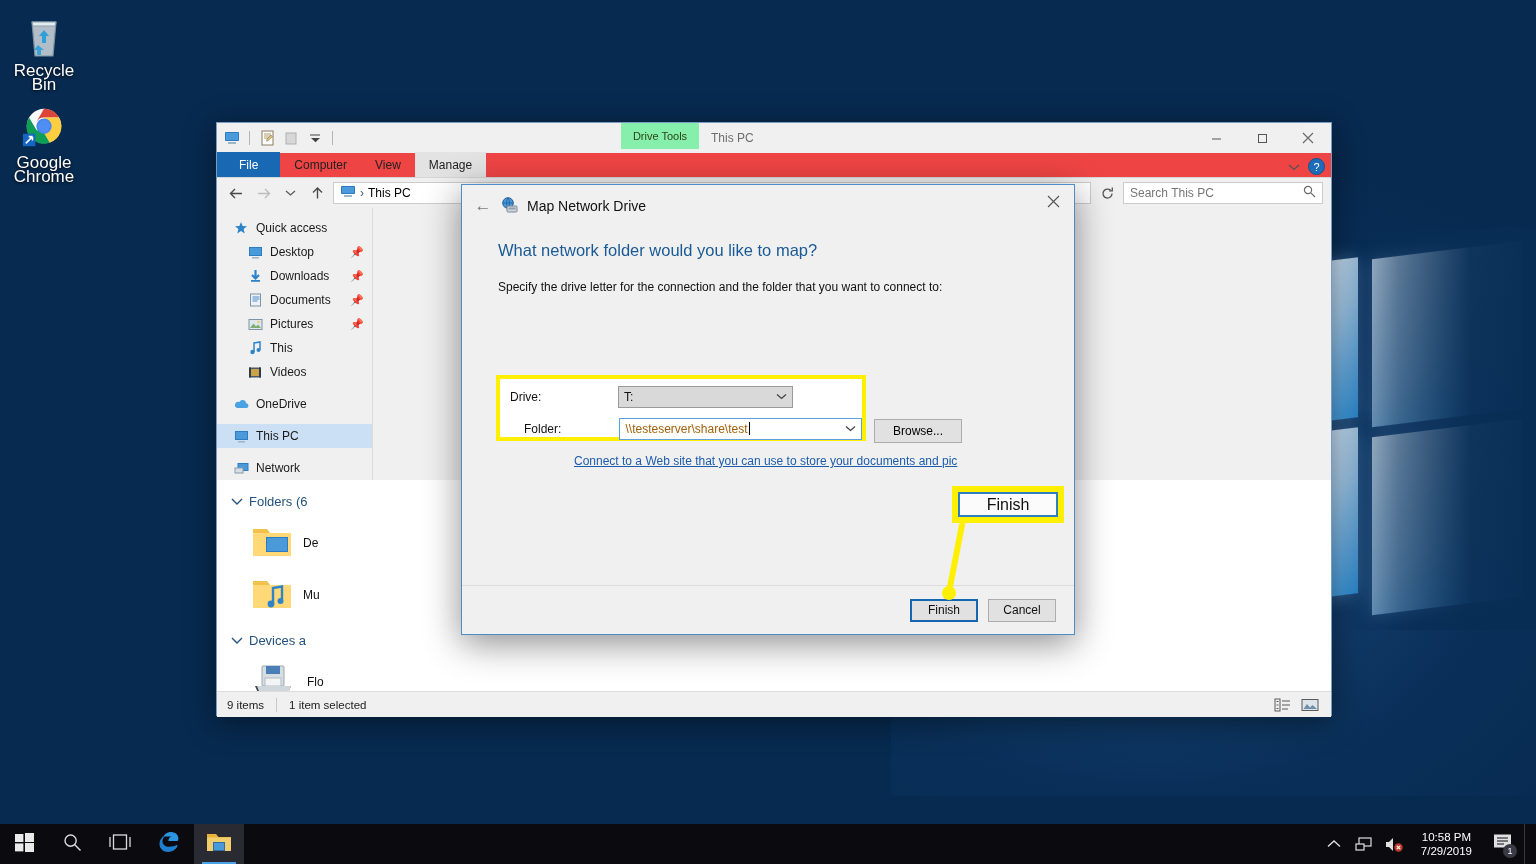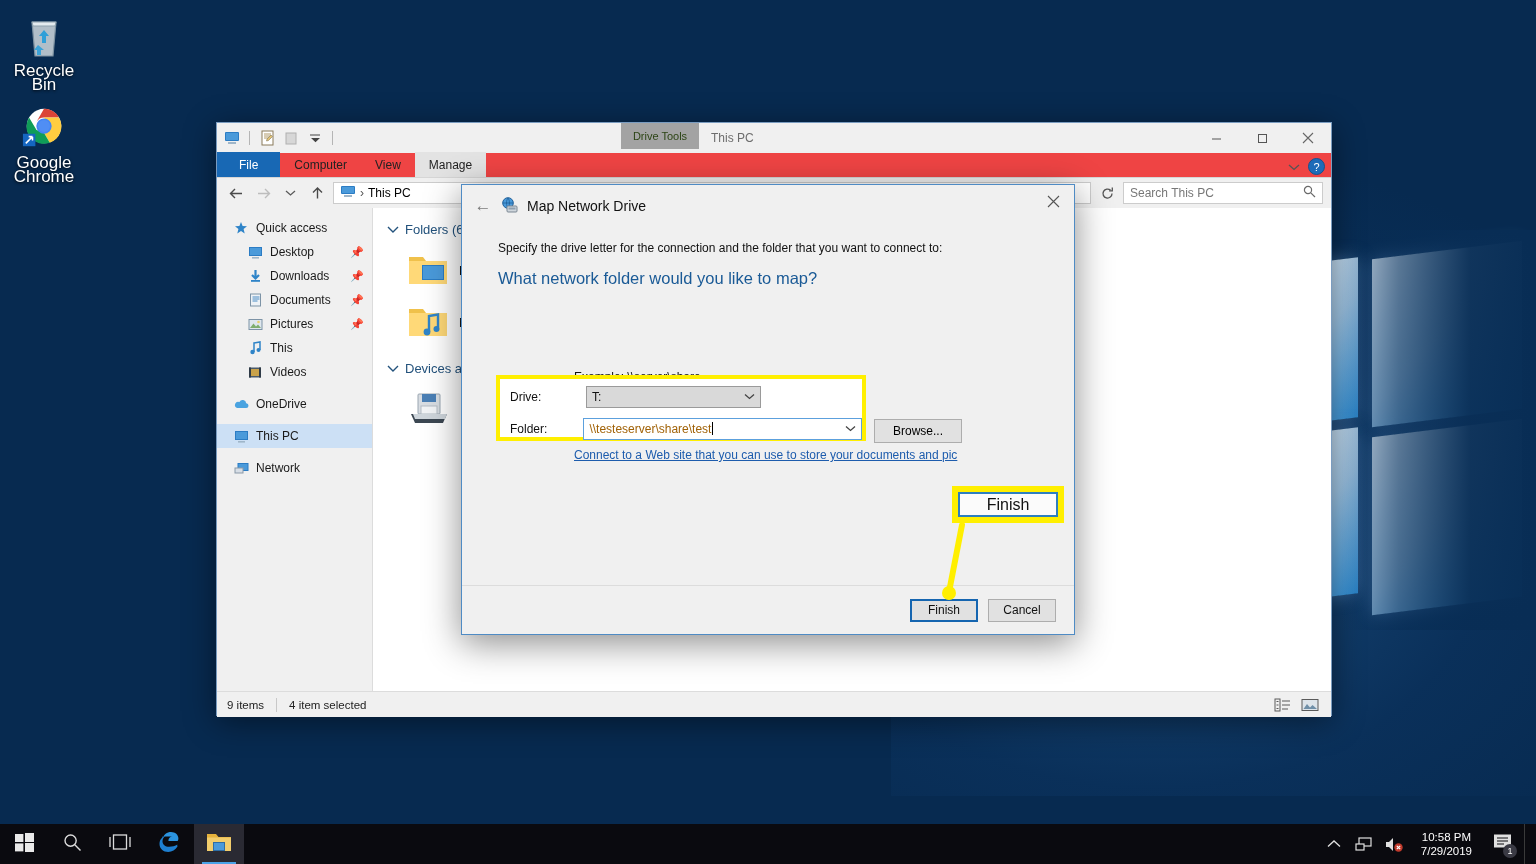--- a/index.html
+++ b/index.html
@@ -62,21 +62,21 @@
   }
   #titlebar {
     height: 30px; background: #f0f0f0; position: relative;
     display: flex; align-items: center;
   }
   #qat { display:flex; align-items:center; gap:4px; padding-left:5px; height:30px;}
   .qat-btn { width: 20px; height: 20px; display:flex; align-items:center; justify-content:center; }
   .qat-sep { width:1px; height:14px; background:#b5b5b5; margin:0 3px; }
   #ribbon-ctx {
     position:absolute; left:404px; top:0; width:78px; height:26px;
-    background:#a3a3a3; color:#2c4414; font-size:11px;
+    background:#86efac; color:#2c4414; font-size:11px;
     display:flex; align-items:center; justify-content:center;
   }
   #win-title {
     position:absolute; left:494px; top:0; height:30px;
     display:flex; align-items:center; color:#6d6d6d; font-size:12px;
   }
   #wincontrols { position:absolute; right:0; top:0; display:flex; height:30px; }
   .wc { width:46px; height:30px; display:flex; align-items:center; justify-content:center; color:#555; }
 
   #tabstrip {
@@ -103,21 +103,21 @@
     flex:1; height:22px; background:#fff; border:1px solid #ccc;
     display:flex; align-items:center; padding:0 6px; gap:4px; font-size:12px;
   }
   #refreshbtn { width:22px; height:22px; display:flex; align-items:center; justify-content:center; color:#555; }
   #searchbox {
     width:200px; height:22px; background:#fff; border:1px solid #ccc;
     display:flex; align-items:center; padding:0 6px; font-size:12px; color:#777;
     justify-content:space-between;
   }
 
-  #body { display:flex; height: calc(594px - 30px - 25px - 30px - 26px); }
+  #body { display:flex; height: calc(594px - 30px - 25px - 30px - 26px); flex-direction: column; }
   #navpane {
     width: 156px; background:#f0f0f0; border-right:1px solid #dcdcdc;
     padding-top: 8px; font-size:12px; overflow:hidden;
   }
   .nav-item {
     height:24px; display:flex; align-items:center; gap:7px;
     padding-left:16px; padding-right:8px; color:#1a1a1a;
   }
   .nav-item.selected { background:#cce0f5; }
   .nav-item .ni-ico { width:16px; height:16px; display:flex; align-items:center; justify-content:center; }
@@ -154,21 +154,21 @@
   #dlg-title { font-size:14px; color:#111; }
 
   #dlg-main { padding: 14px 36px 0 36px; position:relative; height:calc(451px - 42px - 49px); }
   #dlg-q { color:#1a5a96; font-size:16.5px; margin-bottom:20px; }
   #dlg-sub { font-size:12px; color:#111; margin-bottom:14px; }
 
   #hl-fields {
     position:absolute; left:34px; top:148px; width:370px; height:66px;
     border:4px solid #ffef00; background:#fff; z-index:5;
   }
-  .field-row { display:flex; align-items:center; height:24px; margin-bottom:0; }
+  .field-row { display:flex; align-items:center; height:24px; margin-bottom:0;gap:32px; }
   #fields-inner { position:relative; z-index:6; padding-top:6px; }
   .field-label { width:76px; font-size:12px; color:#111; }
   #drive-combo {
     width:175px; height:22px; background:#d9d9d9; border:1px solid #9a9a9a;
     display:flex; align-items:center; padding:0 5px; justify-content:space-between;
     color:#111;
   }
   #folder-combo {
     width:288px; height:22px; background:#fff; border:1px solid #5ca0dd;
     display:flex; align-items:center; padding:0 5px; justify-content:space-between;
@@ -568,21 +568,21 @@
           </svg>
         </span>
         <span class="tile-label">Flo</span>
       </div>
     </div>
   </div>
 
   <div id="statusbar">
     <span>9 items</span>
     <span class="sep"></span>
-    <span>4 item selected</span>
+    <span>1 item selected</span>
     <span id="view-btns">
       <span class="viewbtn">
         <svg width="17" height="14" viewBox="0 0 17 14">
             <rect x="1" y="1" width="5" height="12" fill="none" stroke="#5a5a5a"></rect>
             <path d="M2.5 3.5h2M2.5 7h2M2.5 10.5h2" stroke="#5a5a5a"></path>
             <path d="M8 3h8M8 7h8M8 11h6" stroke="#5a5a5a" stroke-width="1.2"></path>
           </svg>
       </span>
       <span class="viewbtn">
         <svg width="18" height="14" viewBox="0 0 18 14">
@@ -610,37 +610,37 @@
       <span id="dlg-title">Map Network Drive</span>
     </div>
     <div id="dlg-close">
       <svg width="13" height="13" viewBox="0 0 13 13">
           <path d="M1 1 L12 12 M12 1 L1 12" stroke="#555" stroke-width="1.1"></path>
         </svg>
     </div>
   </div>
 
   <div id="dlg-main">
+    <div id="dlg-q">What network folder would you like to map?</div>
     <div id="dlg-sub">Specify the drive letter for the connection and the folder that you want to connect to:</div>
-    <div id="dlg-q">What network folder would you like to map?</div>
 
     <div id="hl-fields">
       <div id="fields-inner">
         <div class="field-row" style="padding-left:10px;">
           <span class="field-label">Drive:</span>
           <div id="drive-combo">
             <span>T:</span>
             <span class="caret">
               <svg width="11" height="7" viewBox="0 0 11 7">
                   <path d="M1 1.5 L5.5 5.5 L10 1.5" stroke="#444" stroke-width="1.3" fill="none"></path>
                 </svg>
             </span>
           </div>
         </div>
-        <div class="field-row" style="padding-left:10px; margin-top:8px;">
+        <div class="field-row" style="padding-left:24px; margin-top:8px;">
           <span class="field-label">Folder:</span>
           <div id="folder-combo">
             <span>
               <span>\\testeserver\share\test</span><span id="caretbar"></span>
             </span>
             <span class="caret">
               <svg width="11" height="7" viewBox="0 0 11 7">
                   <path d="M1 1.5 L5.5 5.5 L10 1.5" stroke="#444" stroke-width="1.3" fill="none"></path>
                 </svg>
             </span>

